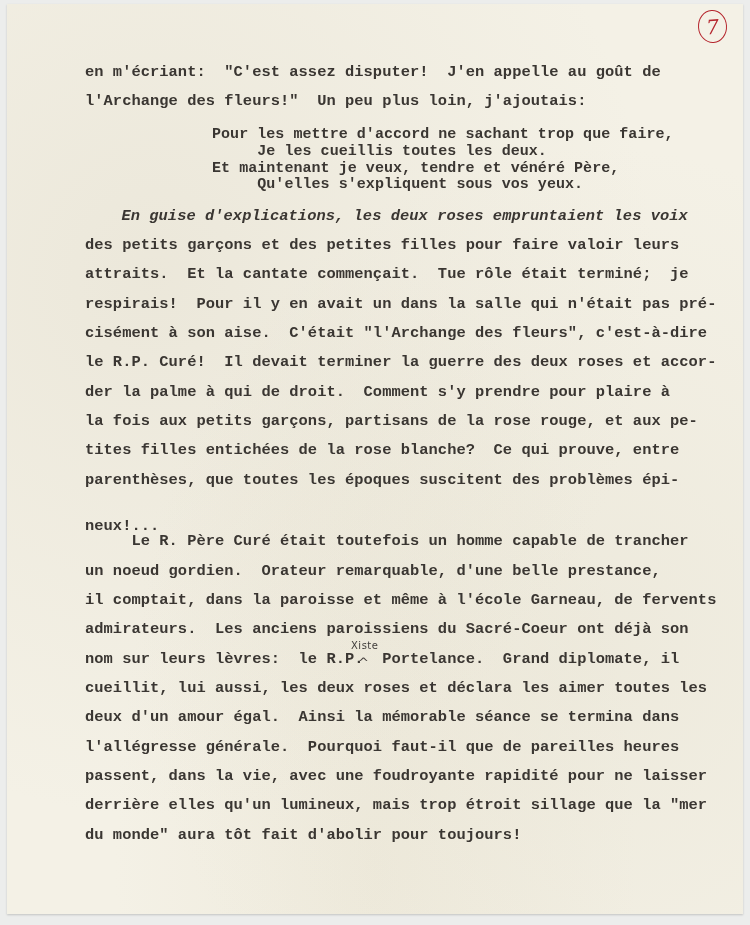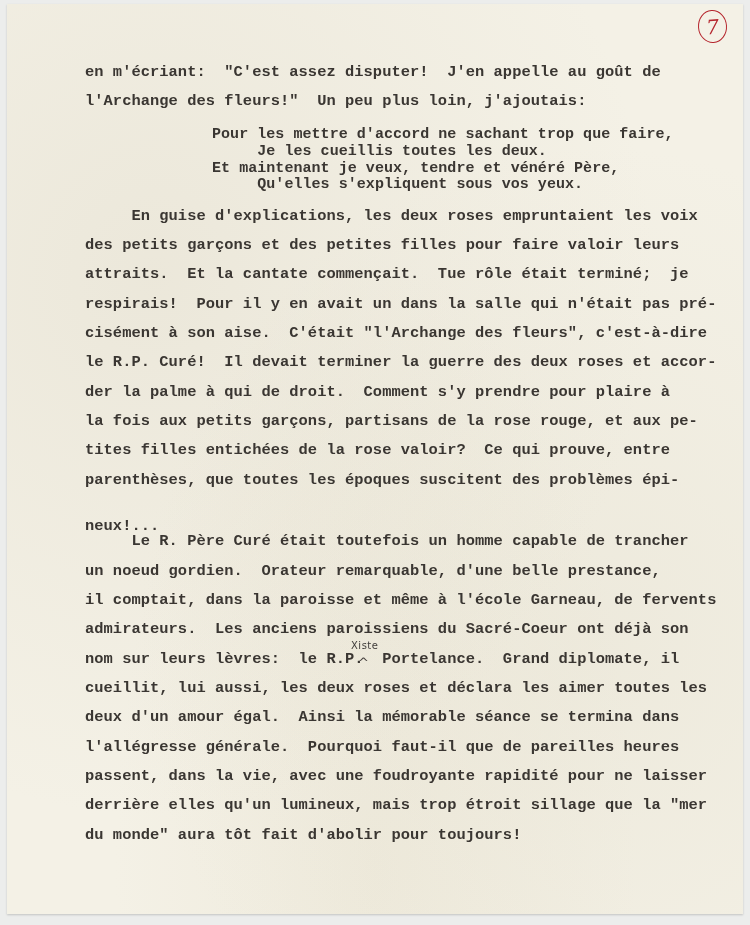--- a/index.html
+++ b/index.html
@@ -85,29 +85,29 @@
   <div class="line" style="left:78px; top:90px;">l'Archange des fleurs!"  Un peu plus loin, j'ajoutais:</div>
 
   <div class="poem">
     <div class="line" style="left:205px; top:123px;">Pour les mettre d'accord ne sachant trop que faire,</div>
     <div class="line" style="left:205px; top:140px;">     Je les cueillis toutes les deux.</div>
     <div class="line" style="left:205px; top:157px;">Et maintenant je veux, tendre et vénéré Père,</div>
     <div class="line" style="left:205px; top:173px;">     Qu'elles s'expliquent sous vos yeux.</div>
   </div>
 
   <div>
-    <div class="line" style="left:78px; top:205px;">     En guise d'explications, les deux roses empruntaient les voix</div>
+    <div class="line" style="left:68px; top:205px;font-style:italic;">     En guise d'explications, les deux roses empruntaient les voix</div>
     <div class="line" style="left:78px; top:234px;">des petits garçons et des petites filles pour faire valoir leurs</div>
     <div class="line" style="left:78px; top:263px;">attraits.  Et la cantate commençait.  Tue rôle était terminé;  je</div>
     <div class="line" style="left:78px; top:293px;">respirais!  Pour il y en avait un dans la salle qui n'était pas pré-</div>
     <div class="line" style="left:78px; top:322px;">cisément à son aise.  C'était "l'Archange des fleurs", c'est-à-dire</div>
     <div class="line" style="left:78px; top:351px;">le R.P. Curé!  Il devait terminer la guerre des deux roses et accor-</div>
     <div class="line" style="left:78px; top:381px;">der la palme à qui de droit.  Comment s'y prendre pour plaire à</div>
     <div class="line" style="left:78px; top:410px;">la fois aux petits garçons, partisans de la rose rouge, et aux pe-</div>
-    <div class="line" style="left:78px; top:439px;">tites filles entichées de la rose valoir?  Ce qui prouve, entre</div>
+    <div class="line" style="left:78px; top:439px;">tites filles entichées de la rose blanche?  Ce qui prouve, entre</div>
     <div class="line" style="left:78px; top:469px;">parenthèses, que toutes les époques suscitent des problèmes épi-</div>
     <div class="line" style="left:78px; top:498px;margin-top:17px;">neux!...</div>
   </div>
 
   <div>
     <div class="line" style="left:78px; top:530px;">     Le R. Père Curé était toutefois un homme capable de trancher</div>
     <div class="line" style="left:78px; top:560px;">un noeud gordien.  Orateur remarquable, d'une belle prestance,</div>
     <div class="line" style="left:78px; top:589px;">il comptait, dans la paroisse et même à l'école Garneau, de fervents</div>
     <div class="line" style="left:78px; top:618px;">admirateurs.  Les anciens paroissiens du Sacré-Coeur ont déjà son</div>
     <div class="line" style="left:78px; top:648px;">nom sur leurs lèvres:  le R.P.  Portelance.  Grand diplomate, il</div>

